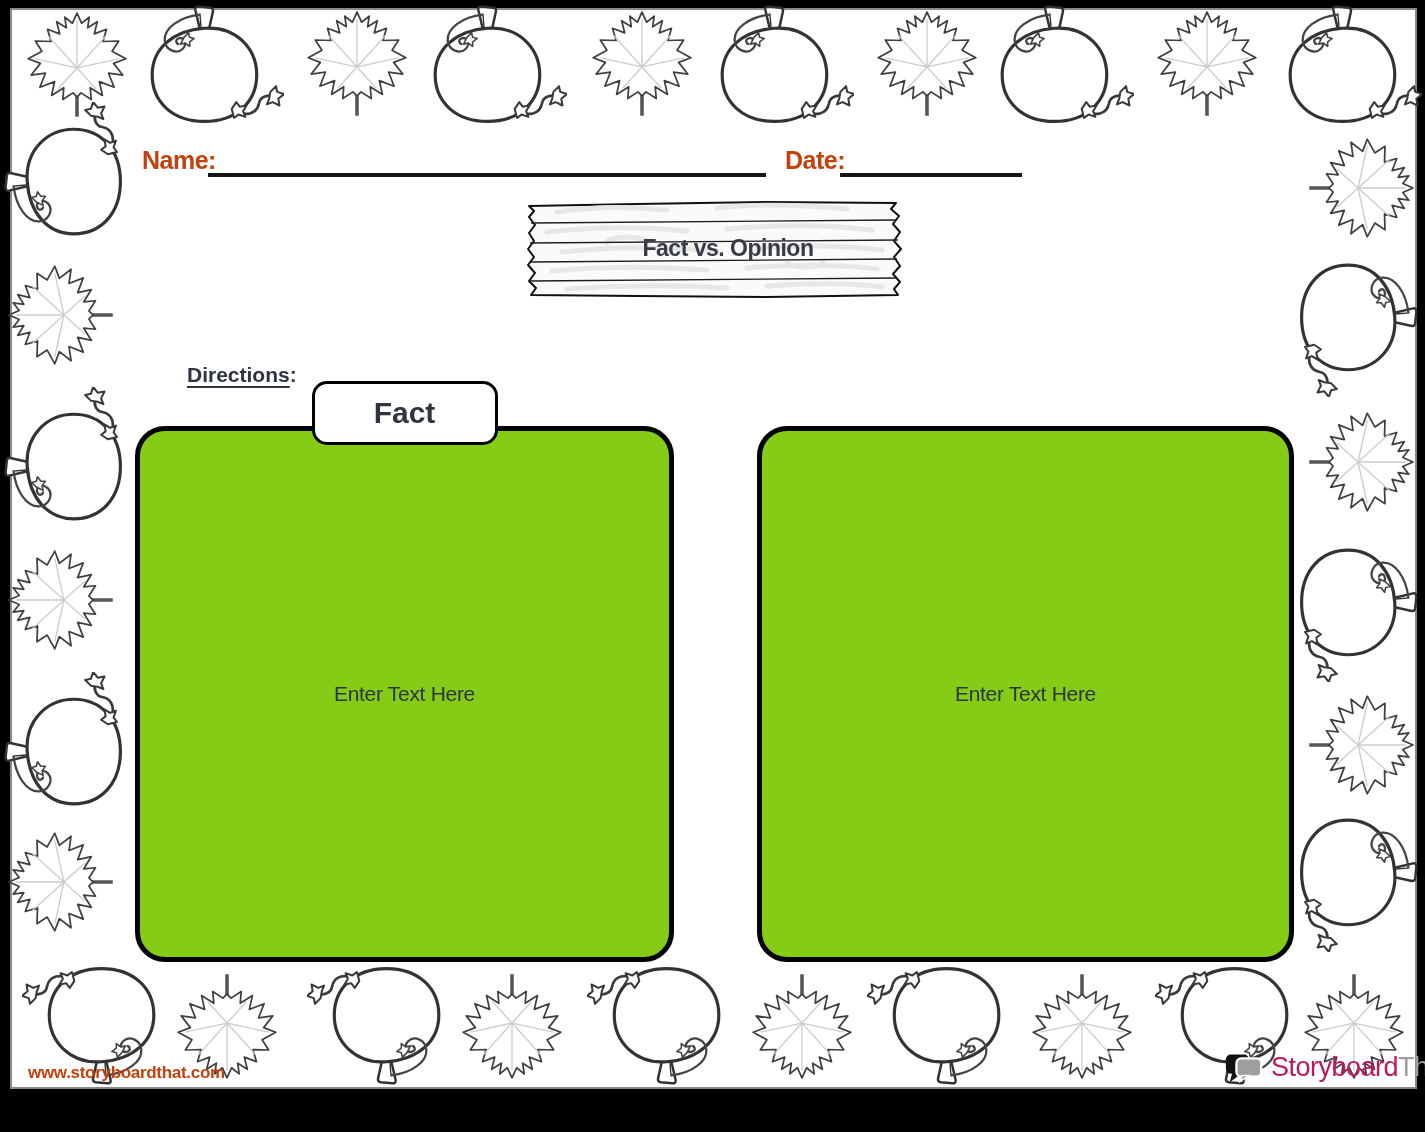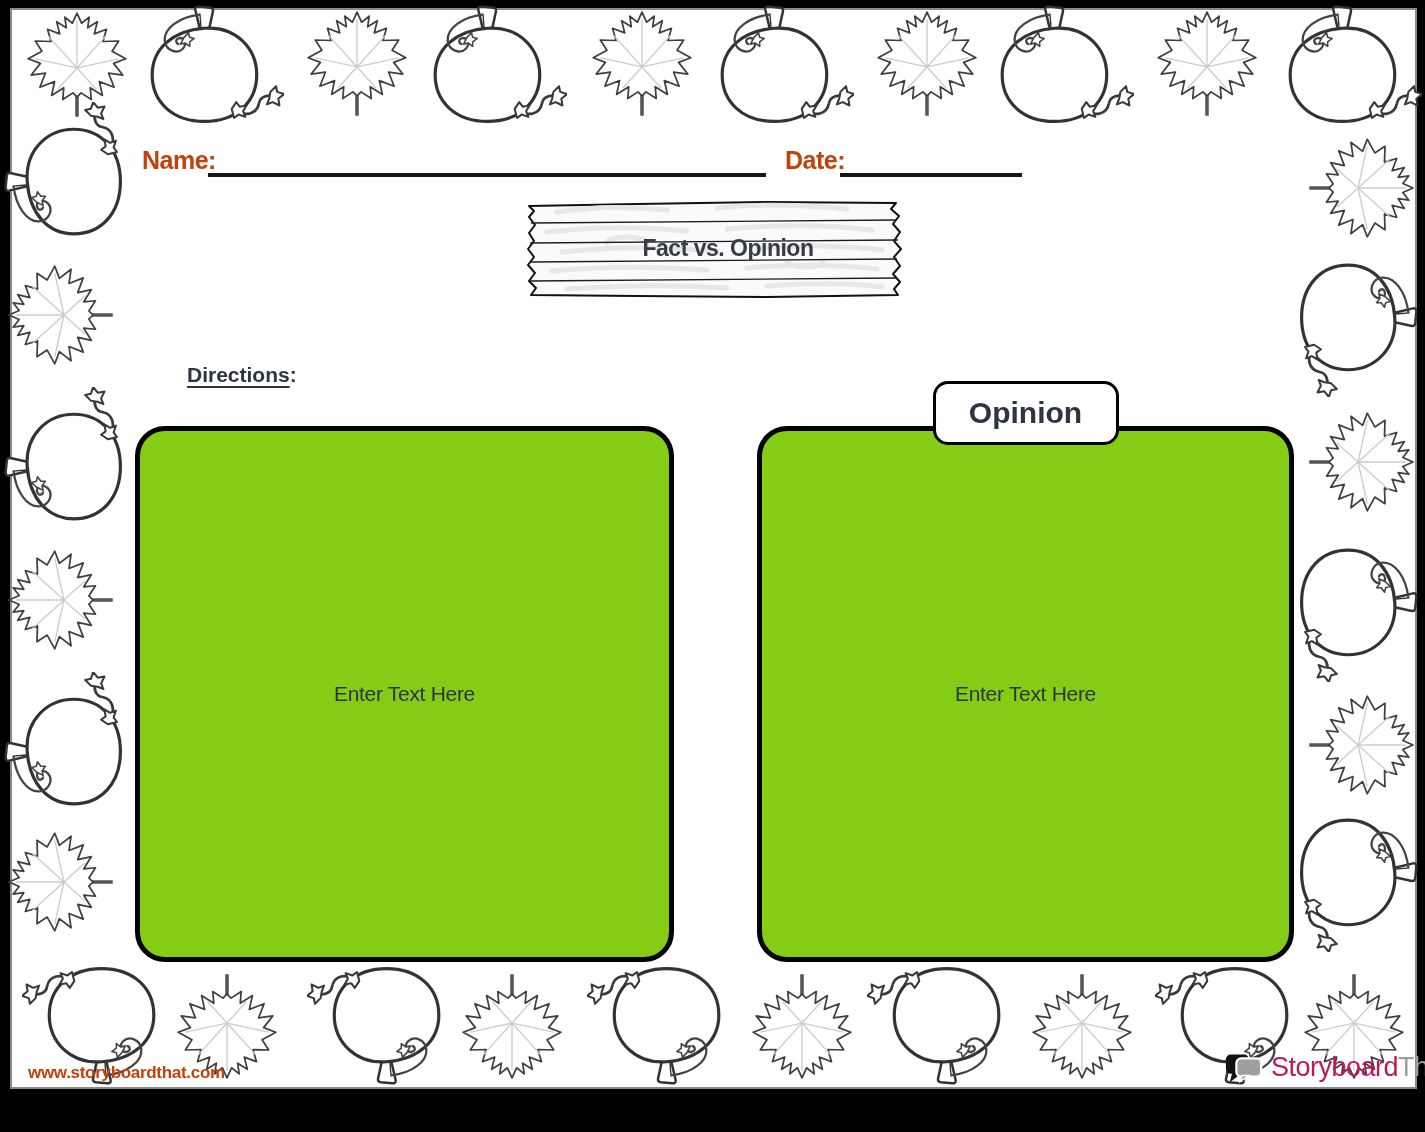--- a/index.html
+++ b/index.html
@@ -215,27 +215,27 @@
         <path d="M14,66 L380,63"></path>
           <path d="M13,85 L380,82"></path>
       </g>
     </svg>
     <div id="page-title">Fact vs. Opinion</div>
   </div>
 
   <div id="directions"><span class="u">Directions</span><span>:</span></div>
 
   <div id="fact-panel" class="panel">
+    <div class="tab">Fact</div>
     <div class="bigbox">
       <div class="placeholder">Enter Text Here</div>
     </div>
   </div>
 
   <div id="opinion-panel" class="panel">
-    <div class="tab">Opinion</div>
     <div class="bigbox">
       <div class="placeholder">Enter Text Here</div>
     </div>
   </div>
 
   <div id="footer-url">www.storyboardthat.com</div>
 
   <div id="logo">
     <svg width="42" height="34" viewBox="0 0 44 34">
       <rect x="2" y="4" width="24" height="20" rx="5" fill="#111"></rect>

